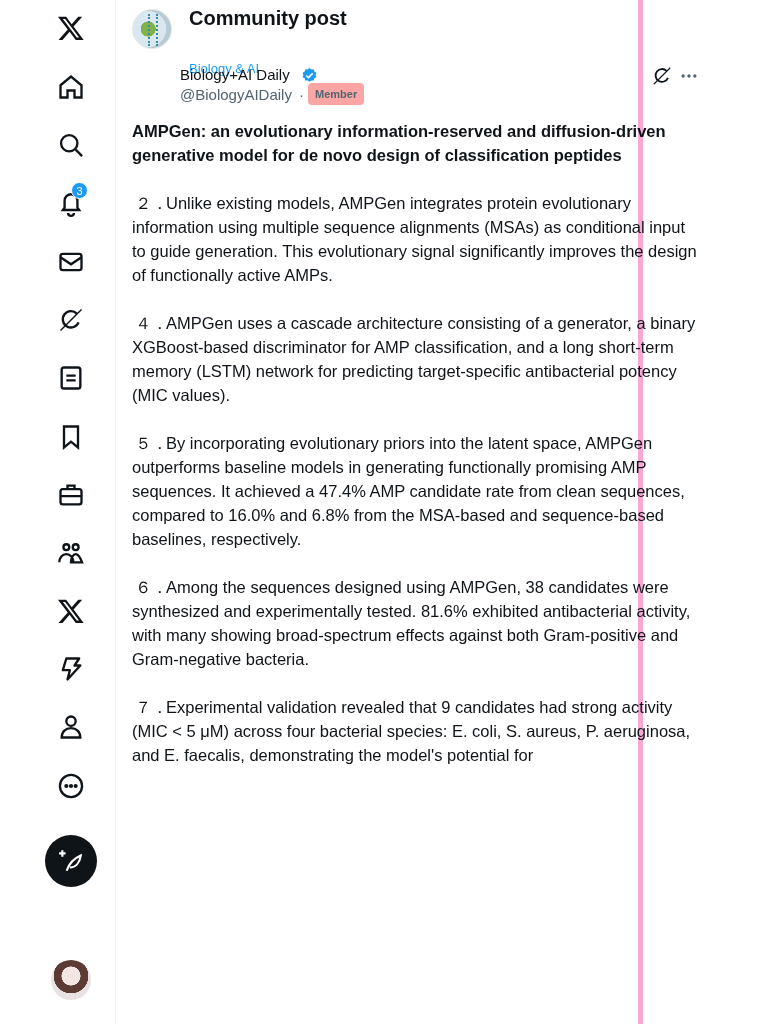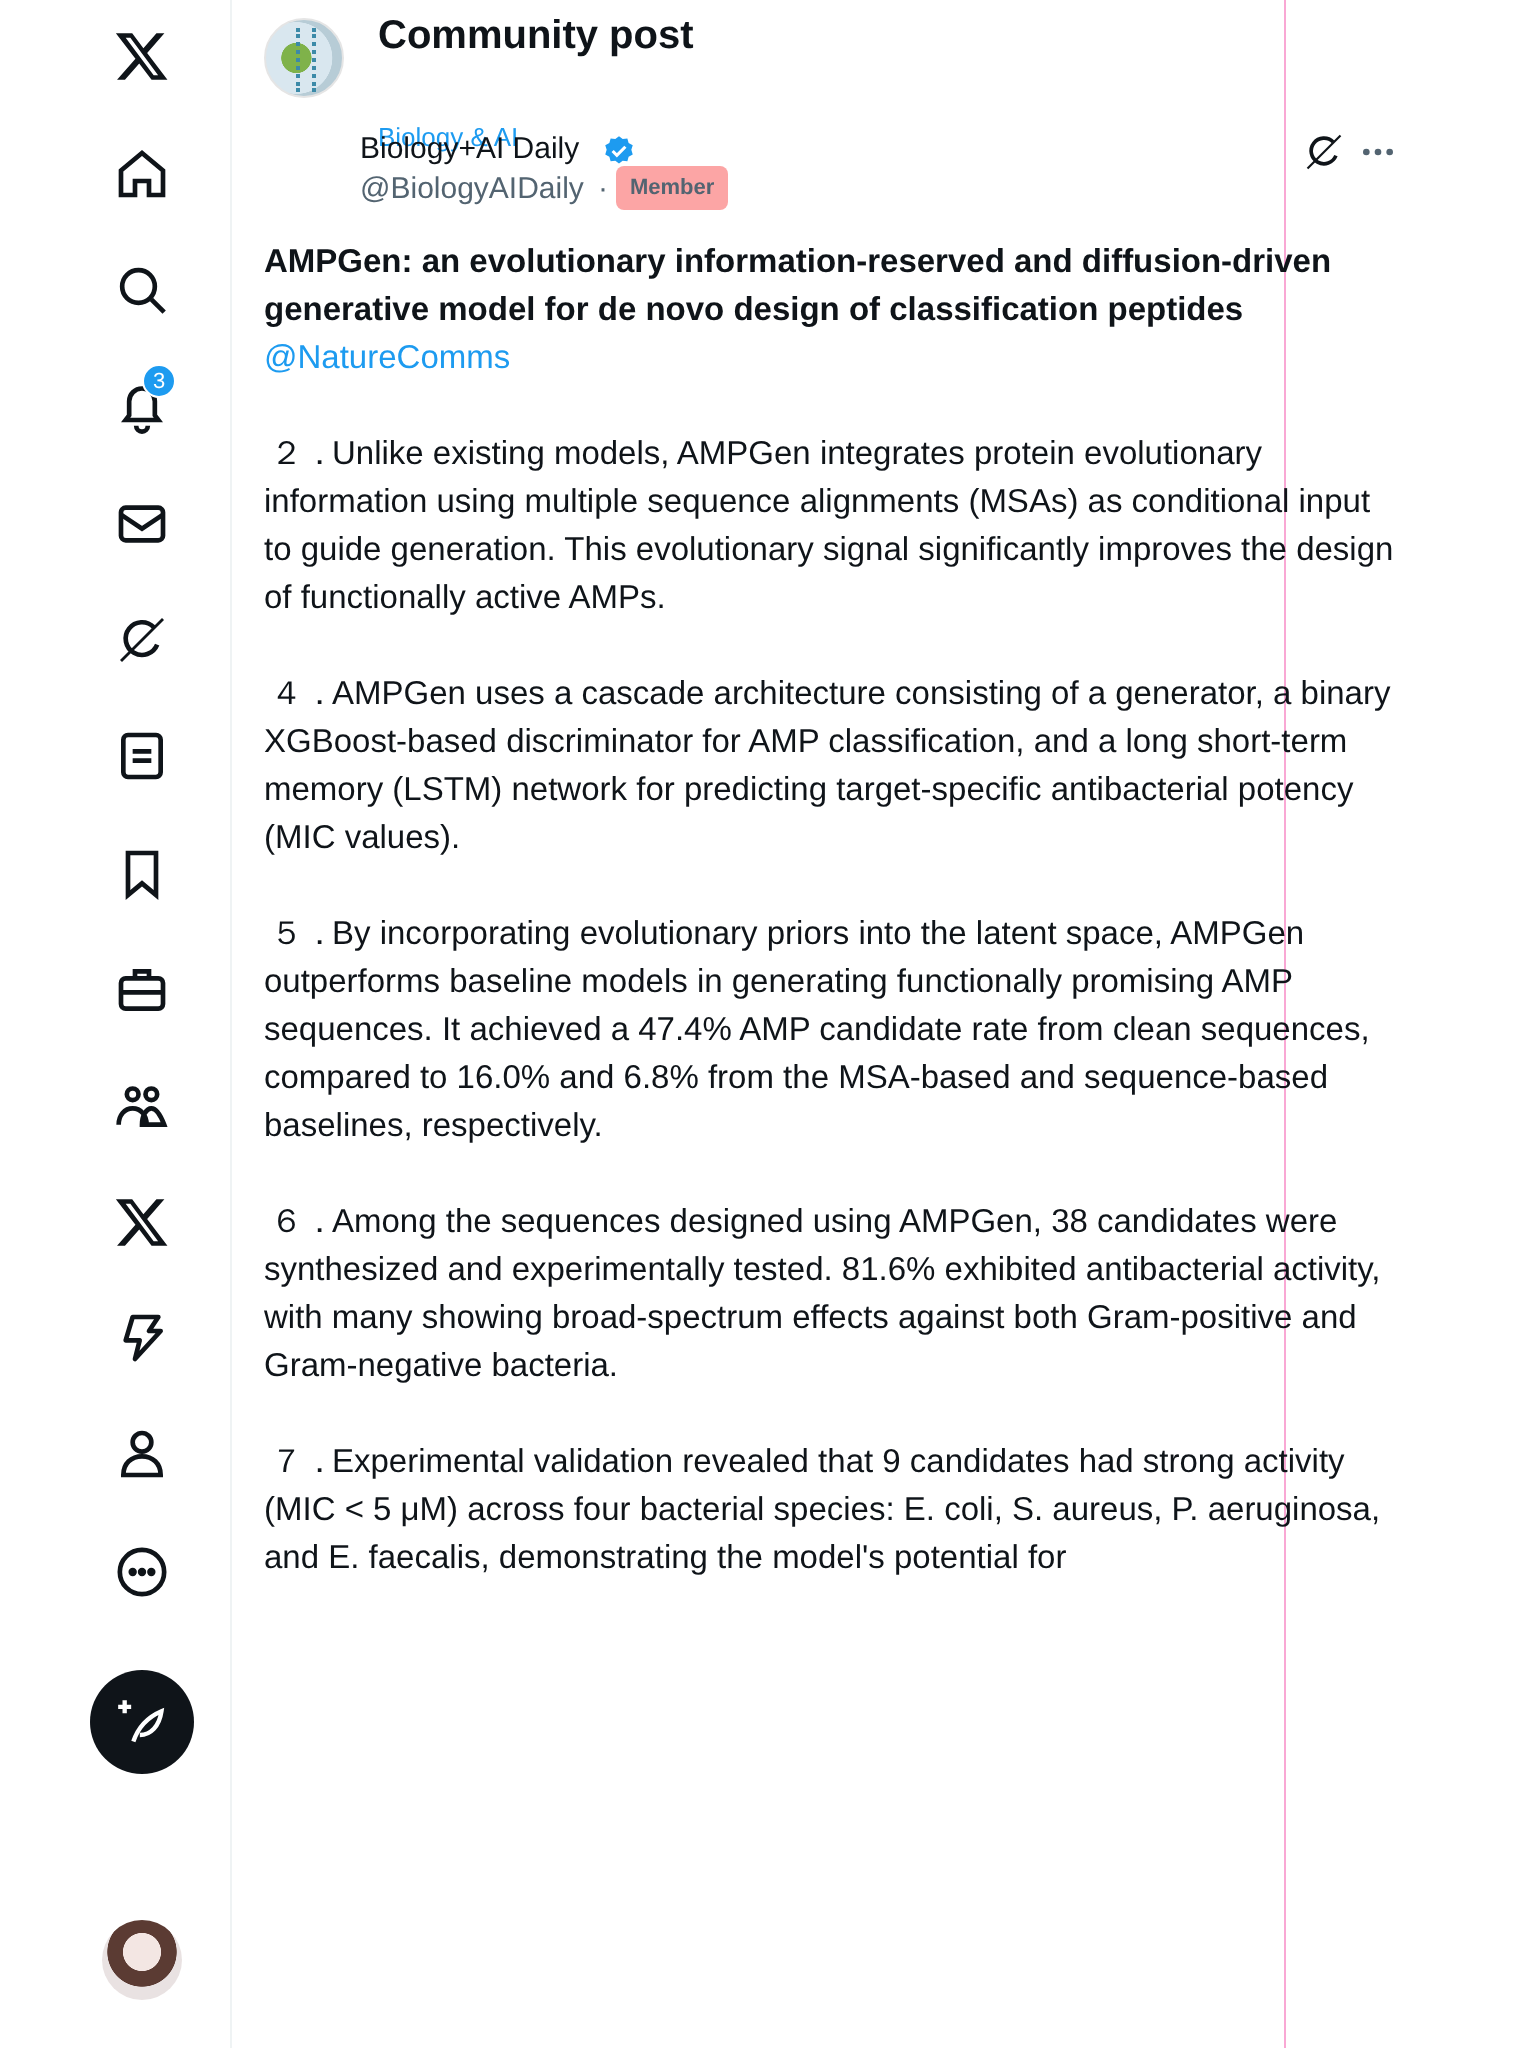--- a/index.html
+++ b/index.html
@@ -9,21 +9,21 @@
   
   .nav { position: absolute; left: 0; top: 0; width: 115px; height: 1024px; }
   .nav-item { position: absolute; left: 42px; width: 58px; height: 50px; display: flex; align-items: center; justify-content: center; cursor: pointer; }
   .nav-item svg { width: 28px; height: 28px; }
   .badge { position: absolute; left: 29px; top: 4px; min-width: 17px; height: 17px; border-radius: 9px; background: #1d9bf0; color: #fff; font-size: 11px; display: flex; align-items: center; justify-content: center; border: 1px solid #fff; }
   .compose { position: absolute; left: 45px; top: 835px; width: 52px; height: 52px; border-radius: 50%; background: #0f1419; display: flex; align-items: center; justify-content: center; cursor: pointer; }
   .compose svg { width: 26px; height: 26px; }
   .me-avatar { position: absolute; left: 51px; top: 960px; width: 40px; height: 40px; border-radius: 50%; overflow: hidden; background: radial-gradient(circle at 50% 40%, #f3e6e3 0 30%, #5b3b33 31% 55%, #e9e2e2 56%); cursor: pointer; }
 
   
-  .main { position: absolute; left: 115px; top: 0; width: 528px; height: 1024px; border-left: 1px solid #eff3f4; border-right: 1px solid #f9a8d4; }
+  .main { position: absolute; left: 115px; top: 0; width: 528px; height: 1024px; border-left: 1px solid #eff3f4; border-right: 5px solid #f9a8d4; }
   .header { position: relative; height: 56px; }
   .back { position: absolute; left: 12px; top: 10px; width: 34px; height: 34px; display: flex; align-items: center; justify-content: center; cursor: pointer; border-radius: 50%; }
   .back svg { width: 20px; height: 20px; }
   .title { position: absolute; left: 73px; top: 7px; font-size: 20px; font-weight: 700; color: #0f1419; }
   .subtitle { position: absolute; left: 73px; top: 33px; font-size: 13px; color: #1d9bf0; cursor: pointer; margin-top: 28px; }
   .avatar { position: absolute; left: 16px; top: 9px; width: 40px; height: 40px; border-radius: 50%; background: radial-gradient(circle at 40% 50%, #7fb24a 0 25%, #d9e7ef 26% 60%, #b7ccd6 61%); border: 1px solid #e5e5e5; cursor: pointer; overflow: hidden; }
   .avatar .helix { position: absolute; left: 15px; top: 4px; width: 10px; height: 32px; border-left: 2px dotted #3c8aa8; border-right: 2px dotted #3c8aa8; }
   .name { position: absolute; left: 64px; top: 66px; font-size: 15px; font-weight: 400; white-space: nowrap; cursor: pointer; text-align: right; }
   .verified { position: absolute; left: 185px; top: 67px; width: 17px; height: 17px; }
   .handle { position: absolute; left: 64px; top: 86px; font-size: 15px; color: #536471; white-space: nowrap; cursor: pointer; text-align: right; }
@@ -166,20 +166,19 @@
   <div class="more-btn">
     <svg viewBox="0 0 24 24" width="20" height="20" fill="#536471">
         <circle cx="5" cy="12" r="2"></circle>
         <circle cx="12" cy="12" r="2"></circle>
         <circle cx="19" cy="12" r="2"></circle>
       </svg>
   </div>
 
   <div class="body">
     <span class="headline">AMPGen: an evolutionary information-reserved and diffusion-driven generative model for de novo design of classification peptides</span>
-    <span class="mention">@NatureComms</span>
     <p><span class="num">２．</span><span>Unlike existing models, AMPGen integrates protein evolutionary information using multiple sequence alignments (MSAs) as conditional input to guide generation. This evolutionary signal significantly improves the design of functionally active AMPs.</span></p>
     <p><span class="num">４．</span><span>AMPGen uses a cascade architecture consisting of a generator, a binary XGBoost-based discriminator for AMP classification, and a long short-term memory (LSTM) network for predicting target-specific antibacterial potency (MIC values).</span></p>
     <p><span class="num">５．</span><span>By incorporating evolutionary priors into the latent space, AMPGen outperforms baseline models in generating functionally promising AMP sequences. It achieved a 47.4% AMP candidate rate from clean sequences, compared to 16.0% and 6.8% from the MSA-based and sequence-based baselines, respectively.</span></p>
     <p><span class="num">６．</span><span>Among the sequences designed using AMPGen, 38 candidates were synthesized and experimentally tested. 81.6% exhibited antibacterial activity, with many showing broad-spectrum effects against both Gram-positive and Gram-negative bacteria.</span></p>
     <p><span class="num">７．</span><span>Experimental validation revealed that 9 candidates had strong activity (MIC &lt; 5 μM) across four bacterial species: E. coli, S. aureus, P. aeruginosa, and E. faecalis, demonstrating the model's potential for</span></p>
   </div>
 </main>
 
 </body></html>

